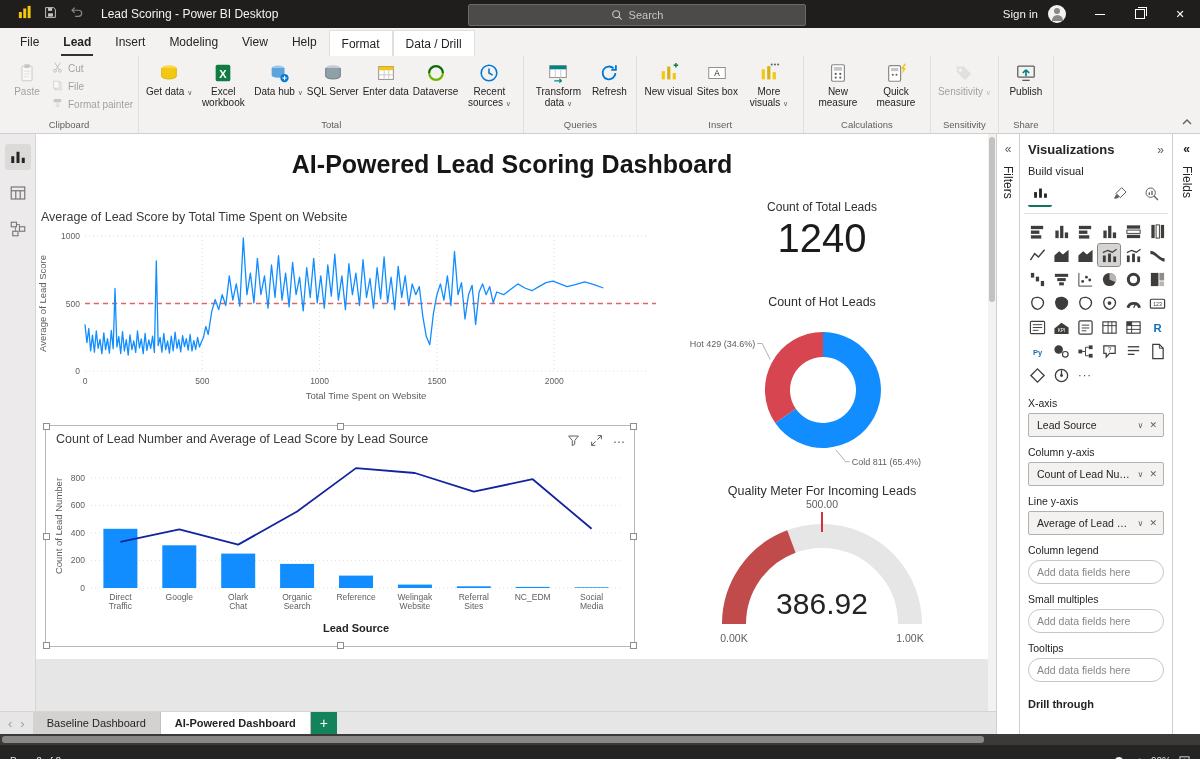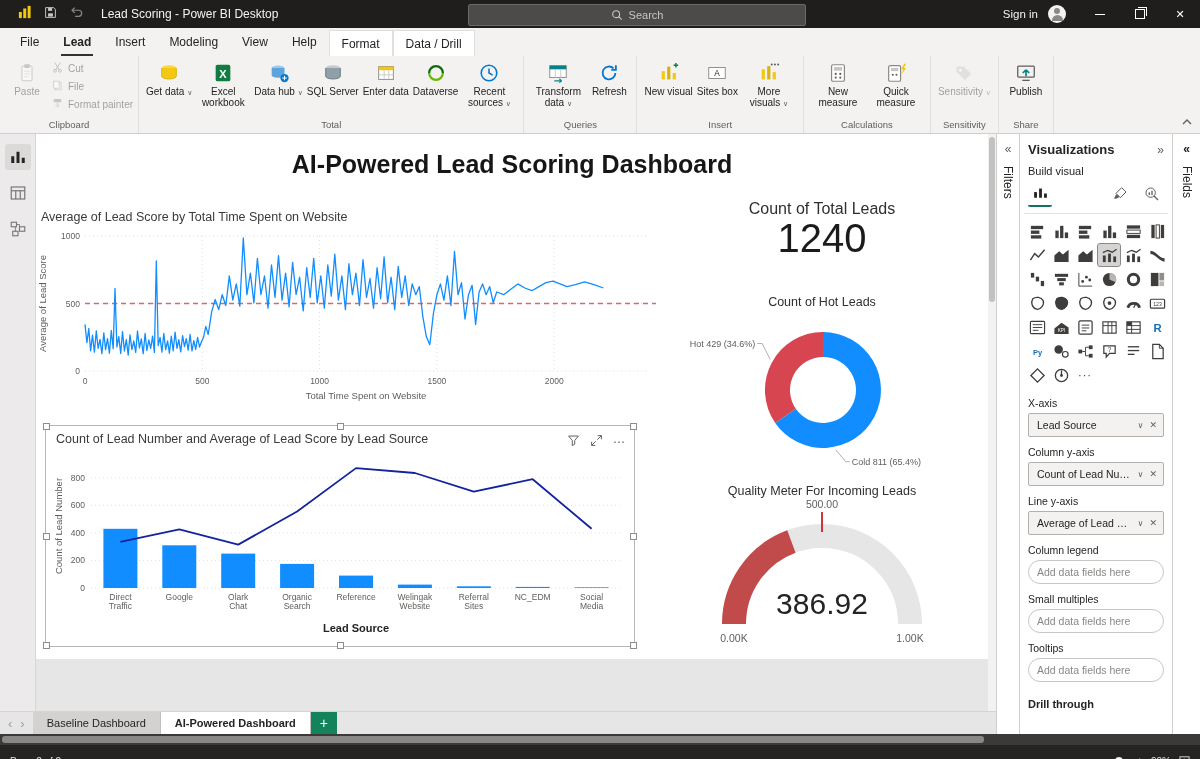--- a/index.html
+++ b/index.html
@@ -64,21 +64,21 @@
   .line-title{position:absolute;left:5px;top:76px;font-size:12.5px;color:#3a3a38;}
   .line-mount{position:absolute;left:0;top:92px;}
   .combo-visual{position:absolute;left:9px;top:291px;width:590px;height:222px;background:#fff;border:1px solid #b8b6b4;box-sizing:border-box;}
   .combo-title{position:absolute;left:10px;top:6px;font-size:12.5px;color:#3a3a38;width:450px;white-space:nowrap;overflow:hidden;}
   .combo-icons{position:absolute;right:8px;top:7px;display:flex;gap:10px;align-items:center;color:#605e5c;}
   .combo-mount{position:absolute;left:5px;top:30px;}
   .handle{position:absolute;width:5px;height:5px;background:#fff;border:1px solid #8f8d8b;z-index:3;}
   .h-tl{left:-3px;top:-3px}.h-tm{left:50%;margin-left:-3px;top:-3px}.h-tr{right:-3px;top:-3px}
   .h-ml{left:-3px;top:50%;margin-top:-3px}.h-mr{right:-3px;top:50%;margin-top:-3px}
   .h-bl{left:-3px;bottom:-3px}.h-bm{left:50%;margin-left:-3px;bottom:-3px}.h-br{right:-3px;bottom:-3px}
-  .card-title{position:absolute;left:636px;top:66px;width:300px;text-align:center;font-size:16px;color:#2f2f2d;}
+  .card-title{position:absolute;left:636px;top:66px;width:300px;text-align:center;font-size:12px;color:#2f2f2d;}
   .card-value{position:absolute;left:636px;top:82px;width:300px;text-align:center;font-size:40px;color:#1c1b1a;}
   .donut-title{position:absolute;left:636px;top:161px;width:300px;text-align:center;font-size:12.5px;color:#2f2f2d;}
   .donut-wrap{position:absolute;left:648px;top:176px;}
   .gauge-title{position:absolute;left:636px;top:350px;width:300px;text-align:center;font-size:12.5px;color:#2f2f2d;}
   .gauge-wrap{position:absolute;left:652px;top:362px;}
   .tick{font-size:8.5px;fill:#605e5c;}
   .axis-t{font-size:9.5px;fill:#605e5c;}
   .axis-b{font-size:11px;fill:#252423;font-weight:bold;}
   .callout{font-size:9px;fill:#605e5c;}
   .gauge-small{font-size:10.5px;fill:#605e5c;}

